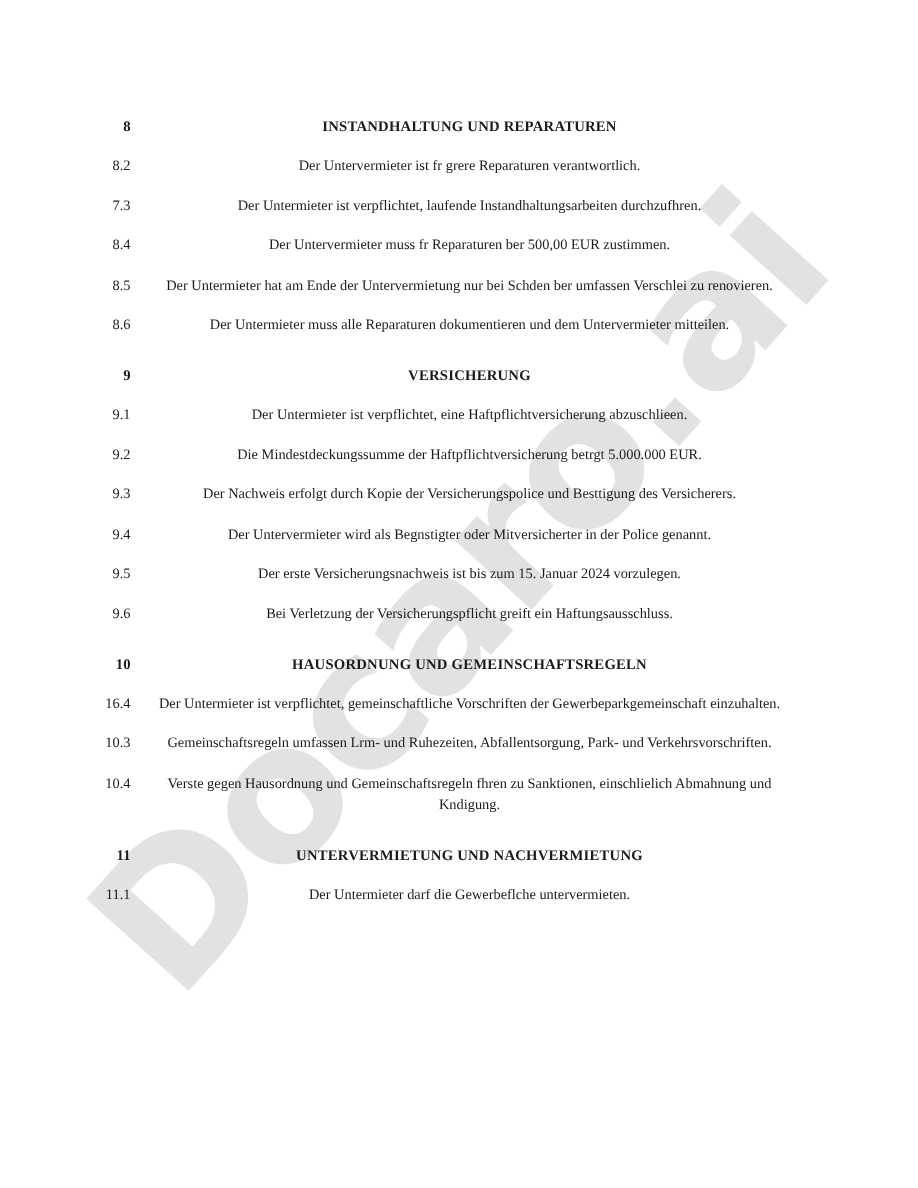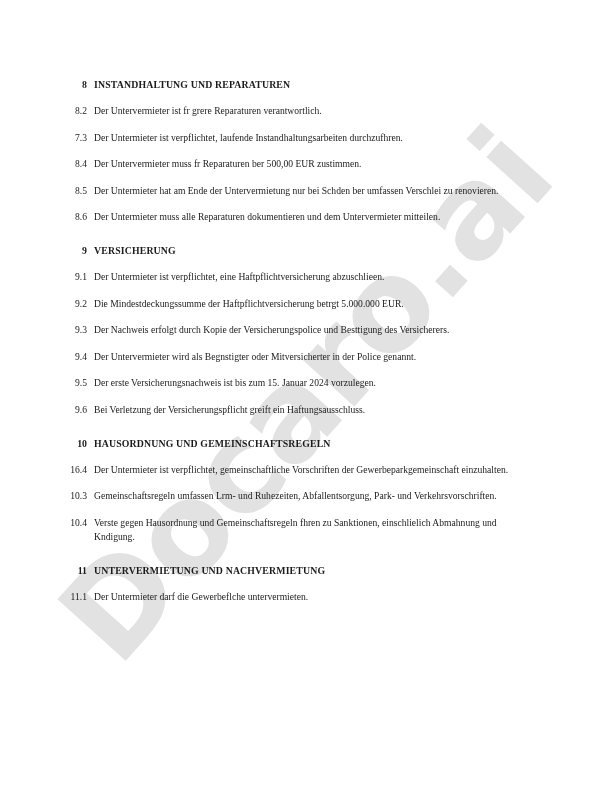--- a/index.html
+++ b/index.html
@@ -66,21 +66,21 @@
     padding-right: 7px;
     box-sizing: border-box;
     font-size: 9.6px;
     line-height: 14px;
   }
 
   .body-text {
     flex: 1 1 auto;
     font-size: 9.6px;
     line-height: 14px;
-    text-align: left;
+    text-align: center;
   }
 
   
   .section-heading {
     margin-top: 20px;
     margin-bottom: 12px;
   }
   .section-heading:first-child {
     margin-top: 0;
   }

